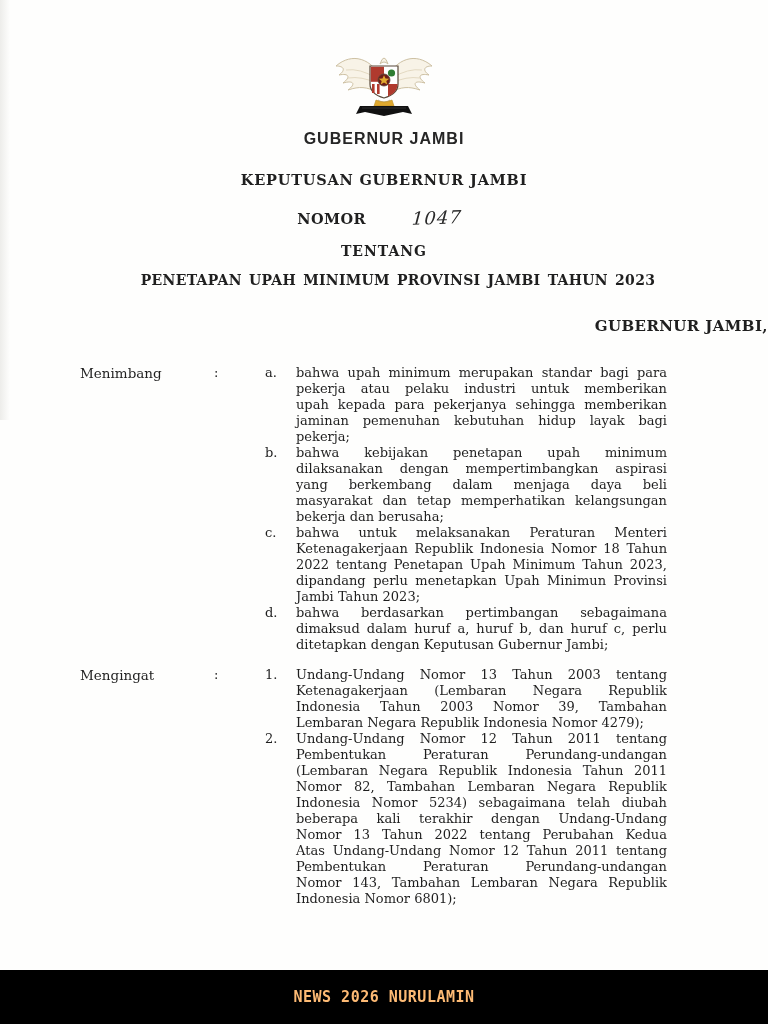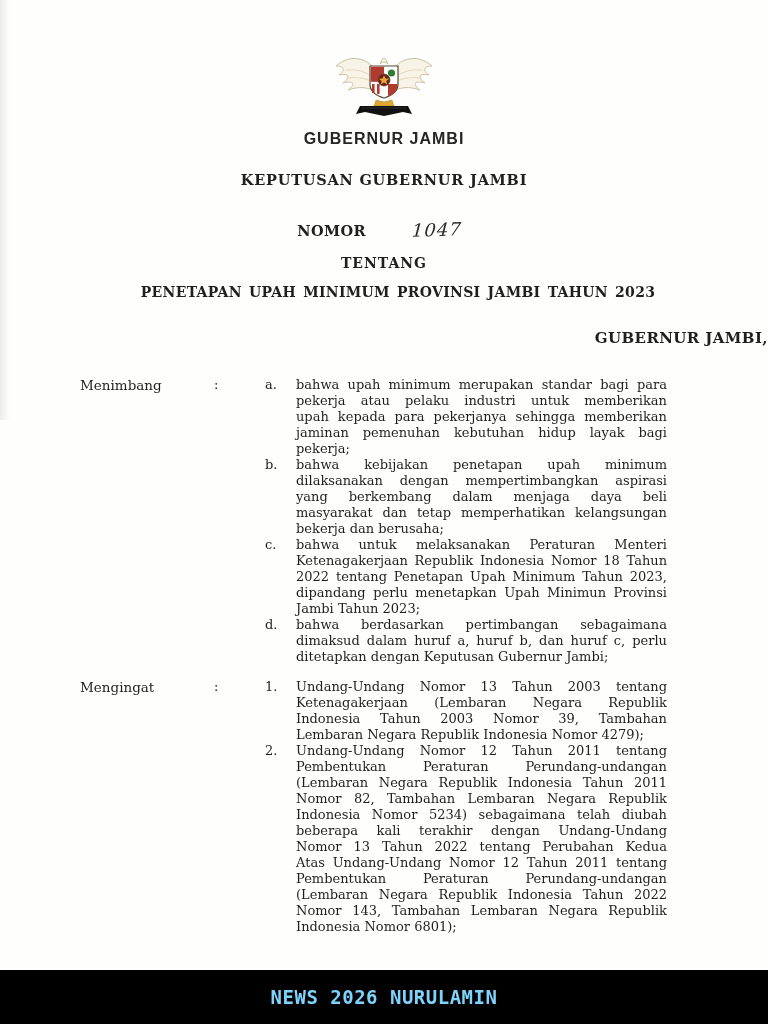--- a/index.html
+++ b/index.html
@@ -22,21 +22,21 @@
   .agency{
     text-align:center;
     font-family:"Liberation Sans", sans-serif;
     font-weight:bold;font-size:16px;letter-spacing:1px;color:#262626;
   }
   .doc-title{
     text-align:center;margin-top:23px;
     font-weight:bold;font-size:14.5px;letter-spacing:0.8px;
   }
   .nomor-line{
-    margin-top:31px;
+    margin-top:19px;
     display:flex;justify-content:center;align-items:baseline;
     font-weight:bold;font-size:14.5px;letter-spacing:0.4px;
   }
   .nomor-label{margin-right:46px;}
   .handwritten{
     font-family:"DejaVu Serif", serif;
     font-style:italic;font-weight:normal;
     font-size:18px;letter-spacing:1px;
     transform:skewX(-6deg) rotate(-2deg);
     display:inline-block;
@@ -73,22 +73,22 @@
     white-space:normal;
   }
   .lines .tline:last-child{text-align-last:left;}
   .footer-bar{
     position:absolute;left:0;bottom:0;width:768px;height:54px;
     background:#000;
     display:flex;align-items:center;justify-content:center;
   }
   .footer-text{
     font-family:"DejaVu Sans Mono", monospace;
-    font-weight:bold;font-size:19px;letter-spacing:0.5px;
-    color:#7dd3fc;
+    font-weight:bold;font-size:15px;letter-spacing:0.5px;
+    color:#fdba74;
   }
 </style>
 </head>
 <body>
 
 <div class="page">
 
   <svg class="emblem" width="104" height="78" viewBox="0 0 104 78" aria-hidden="true">
 
     <g fill="#f8f3e7" stroke="#cdc0a2" stroke-width="1">
@@ -202,21 +202,20 @@
           <div class="lines">
               <div class="tline">Undang-Undang Nomor 12 Tahun 2011 tentang</div>
               <div class="tline">Pembentukan Peraturan Perundang-undangan</div>
               <div class="tline">(Lembaran Negara Republik Indonesia Tahun 2011</div>
               <div class="tline">Nomor 82, Tambahan Lembaran Negara Republik</div>
               <div class="tline">Indonesia Nomor 5234) sebagaimana telah diubah</div>
               <div class="tline">beberapa kali terakhir dengan Undang-Undang</div>
               <div class="tline">Nomor 13 Tahun 2022 tentang Perubahan Kedua</div>
               <div class="tline">Atas Undang-Undang Nomor 12 Tahun 2011 tentang</div>
               <div class="tline">Pembentukan Peraturan Perundang-undangan</div>
-              <div class="tline">(Lembaran Negara Republik Indonesia Tahun 2022</div>
               <div class="tline">Nomor 143, Tambahan Lembaran Negara Republik</div>
               <div class="tline">Indonesia Nomor 6801);</div>
             </div>
         </div>
       </div>
     </div>
 
   </div>
 
   <div class="footer-bar">

